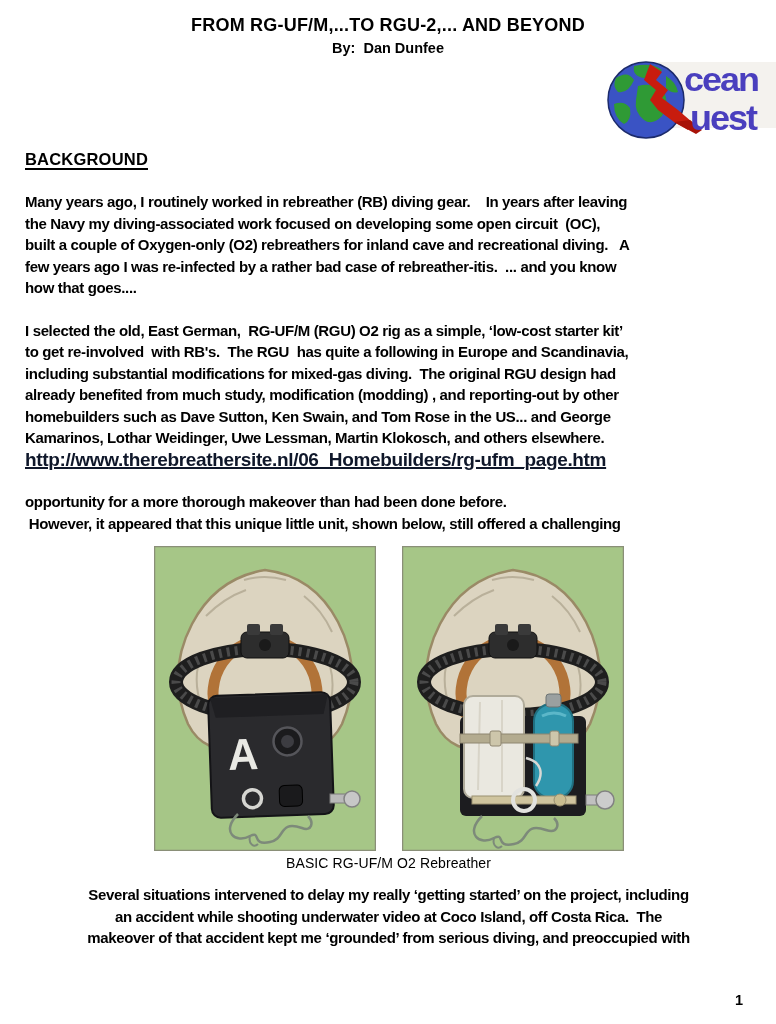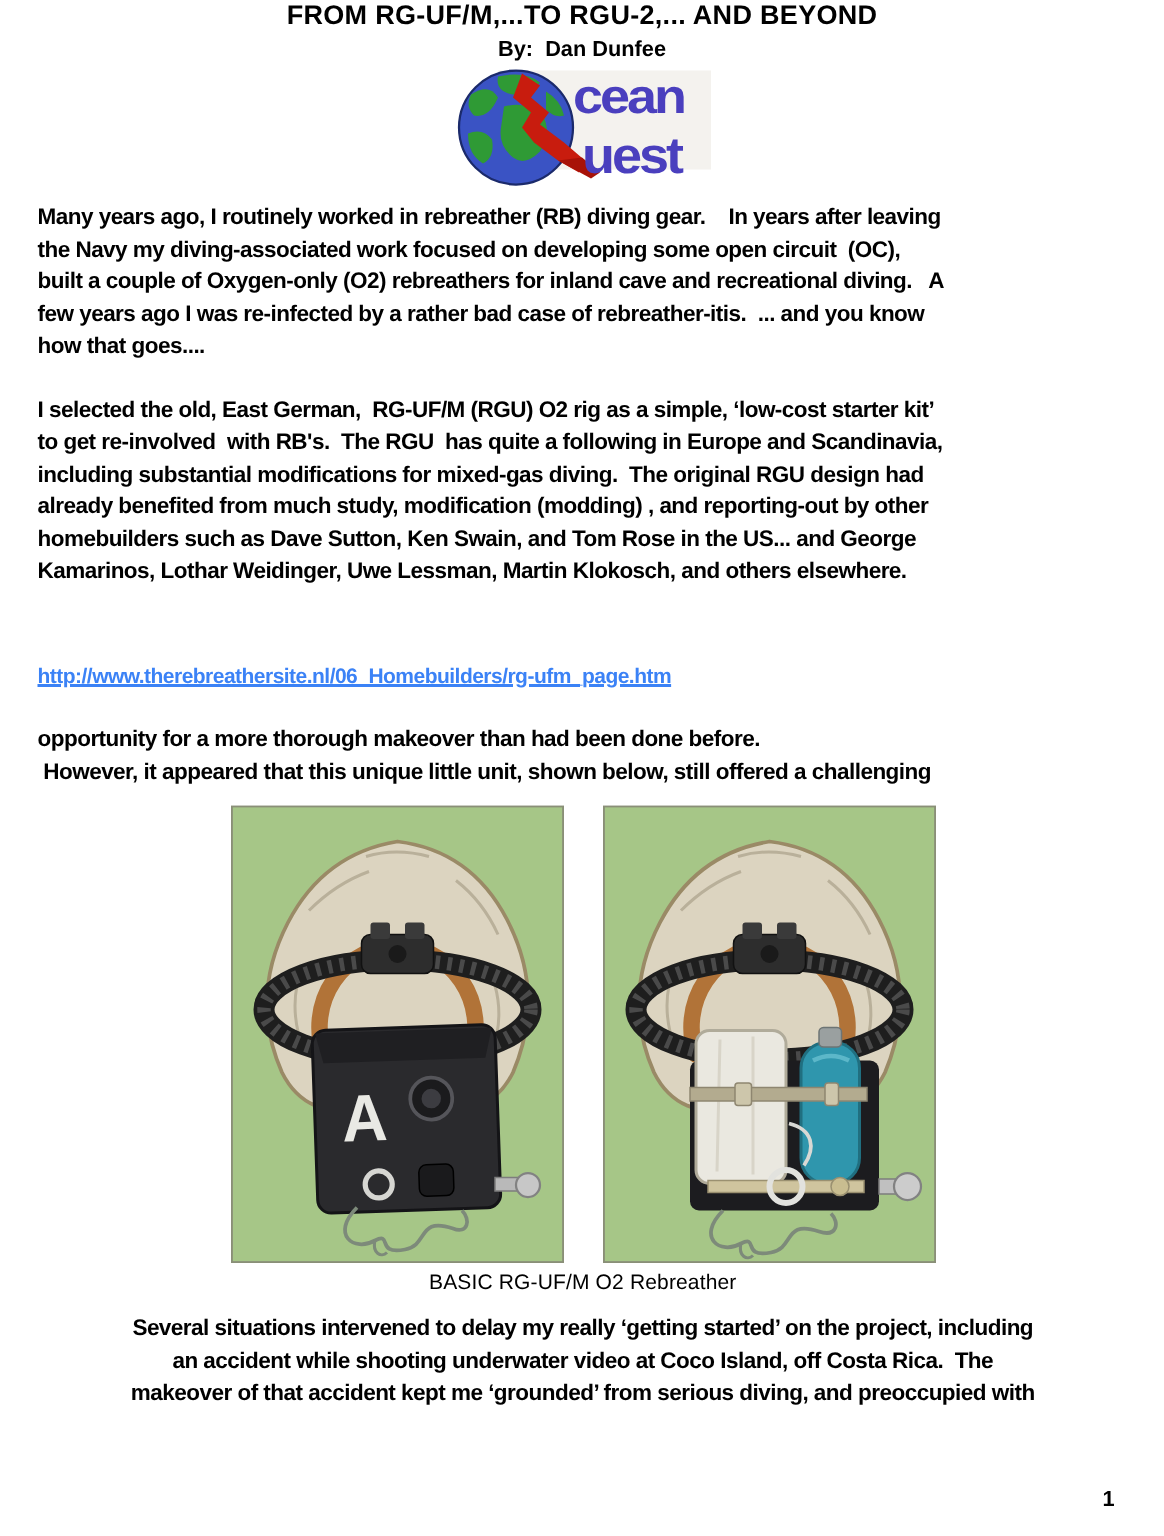--- a/index.html
+++ b/index.html
@@ -7,69 +7,69 @@
   .page {
     position:relative;
     width:776px; height:1024px;
     margin:0 auto;
     background:#ffffff;
     overflow:hidden;
     font-family:"Liberation Sans","DejaVu Sans",sans-serif;
     color:#000;
   }
   .doc-title {
+    padding-top:15px;
     text-align:center;
     font-size:18px;
     font-weight:700;
     letter-spacing:0.2px;
     white-space:pre;
   }
   .byline {
     margin-top:4px;
     text-align:center;
     font-size:14.5px;
     font-weight:700;
     white-space:pre;
   }
   .logo-row {
     margin-top:4px;
     display:flex;
-    justify-content:center;
+    justify-content:flex-end;
   }
   .content { padding:0 24px 0 25px; }
   .bg-heading {
     margin-top:6px;
     font-size:16.5px;
     font-weight:700;
     text-decoration:underline;
     text-decoration-thickness:2px;
     text-underline-offset:3px;
     letter-spacing:0.2px;
   }
-  .para { margin-top:5px; }
+  .para { margin-top:22px; }
   .para.gap { margin-top:21px; }
   .tl {
     font-size:15px;
     line-height:21.5px;
     font-weight:700;
     letter-spacing:-0.35px;
     white-space:pre;
   }
   .url-line {
     display:inline-block;
-    font-size:14px;
+    font-size:19px;
     line-height:21.5px;
     font-weight:700;
     letter-spacing:-0.35px;
-    color:#3b82f6;
+    color:#0f172a;
     text-decoration:underline;
     text-decoration-thickness:2px;
     white-space:pre;
     cursor:pointer;
-    margin-top:48px;
   }
   .photos-row {
     margin-top:12px;
     display:flex;
     justify-content:center;
     gap:26px;
   }
   .photo { display:block; }
   .photo-caption {
     margin-top:4px;
@@ -109,20 +109,21 @@
       <path d="M46,4 L58,12 L52,20 L64,30 L58,38 L74,50 L88,62 L84,70 L70,62 L54,50 L46,40 L52,30 L40,20 Z" fill="#c81c0e"></path>
       <path d="M70,62 L92,74 L98,70 L86,60 Z" fill="#a81208"></path>
 
       <text x="80" y="34" font-family="Liberation Sans, DejaVu Sans, sans-serif" font-size="36" font-weight="bold" fill="#4a3fbe" letter-spacing="-2" transform="scale(1,0.9)">cean</text>
       <text x="86" y="74" font-family="Liberation Sans, DejaVu Sans, sans-serif" font-size="36" font-weight="bold" fill="#4a3fbe" letter-spacing="-2" transform="scale(1,0.95)">uest</text>
     </svg>
   </div>
 
   <div class="content">
 
+    <div class="bg-heading">BACKGROUND</div>
 
     <div class="para">
         <div class="tl">Many years ago, I routinely worked in rebreather (RB) diving gear.    In years after leaving</div>
         <div class="tl">the Navy my diving-associated work focused on developing some open circuit  (OC),</div>
         <div class="tl">built a couple of Oxygen-only (O2) rebreathers for inland cave and recreational diving.   A</div>
         <div class="tl">few years ago I was re-infected by a rather bad case of rebreather-itis.  ... and you know</div>
         <div class="tl">how that goes....</div>
       </div>
 
     <div class="para gap">

